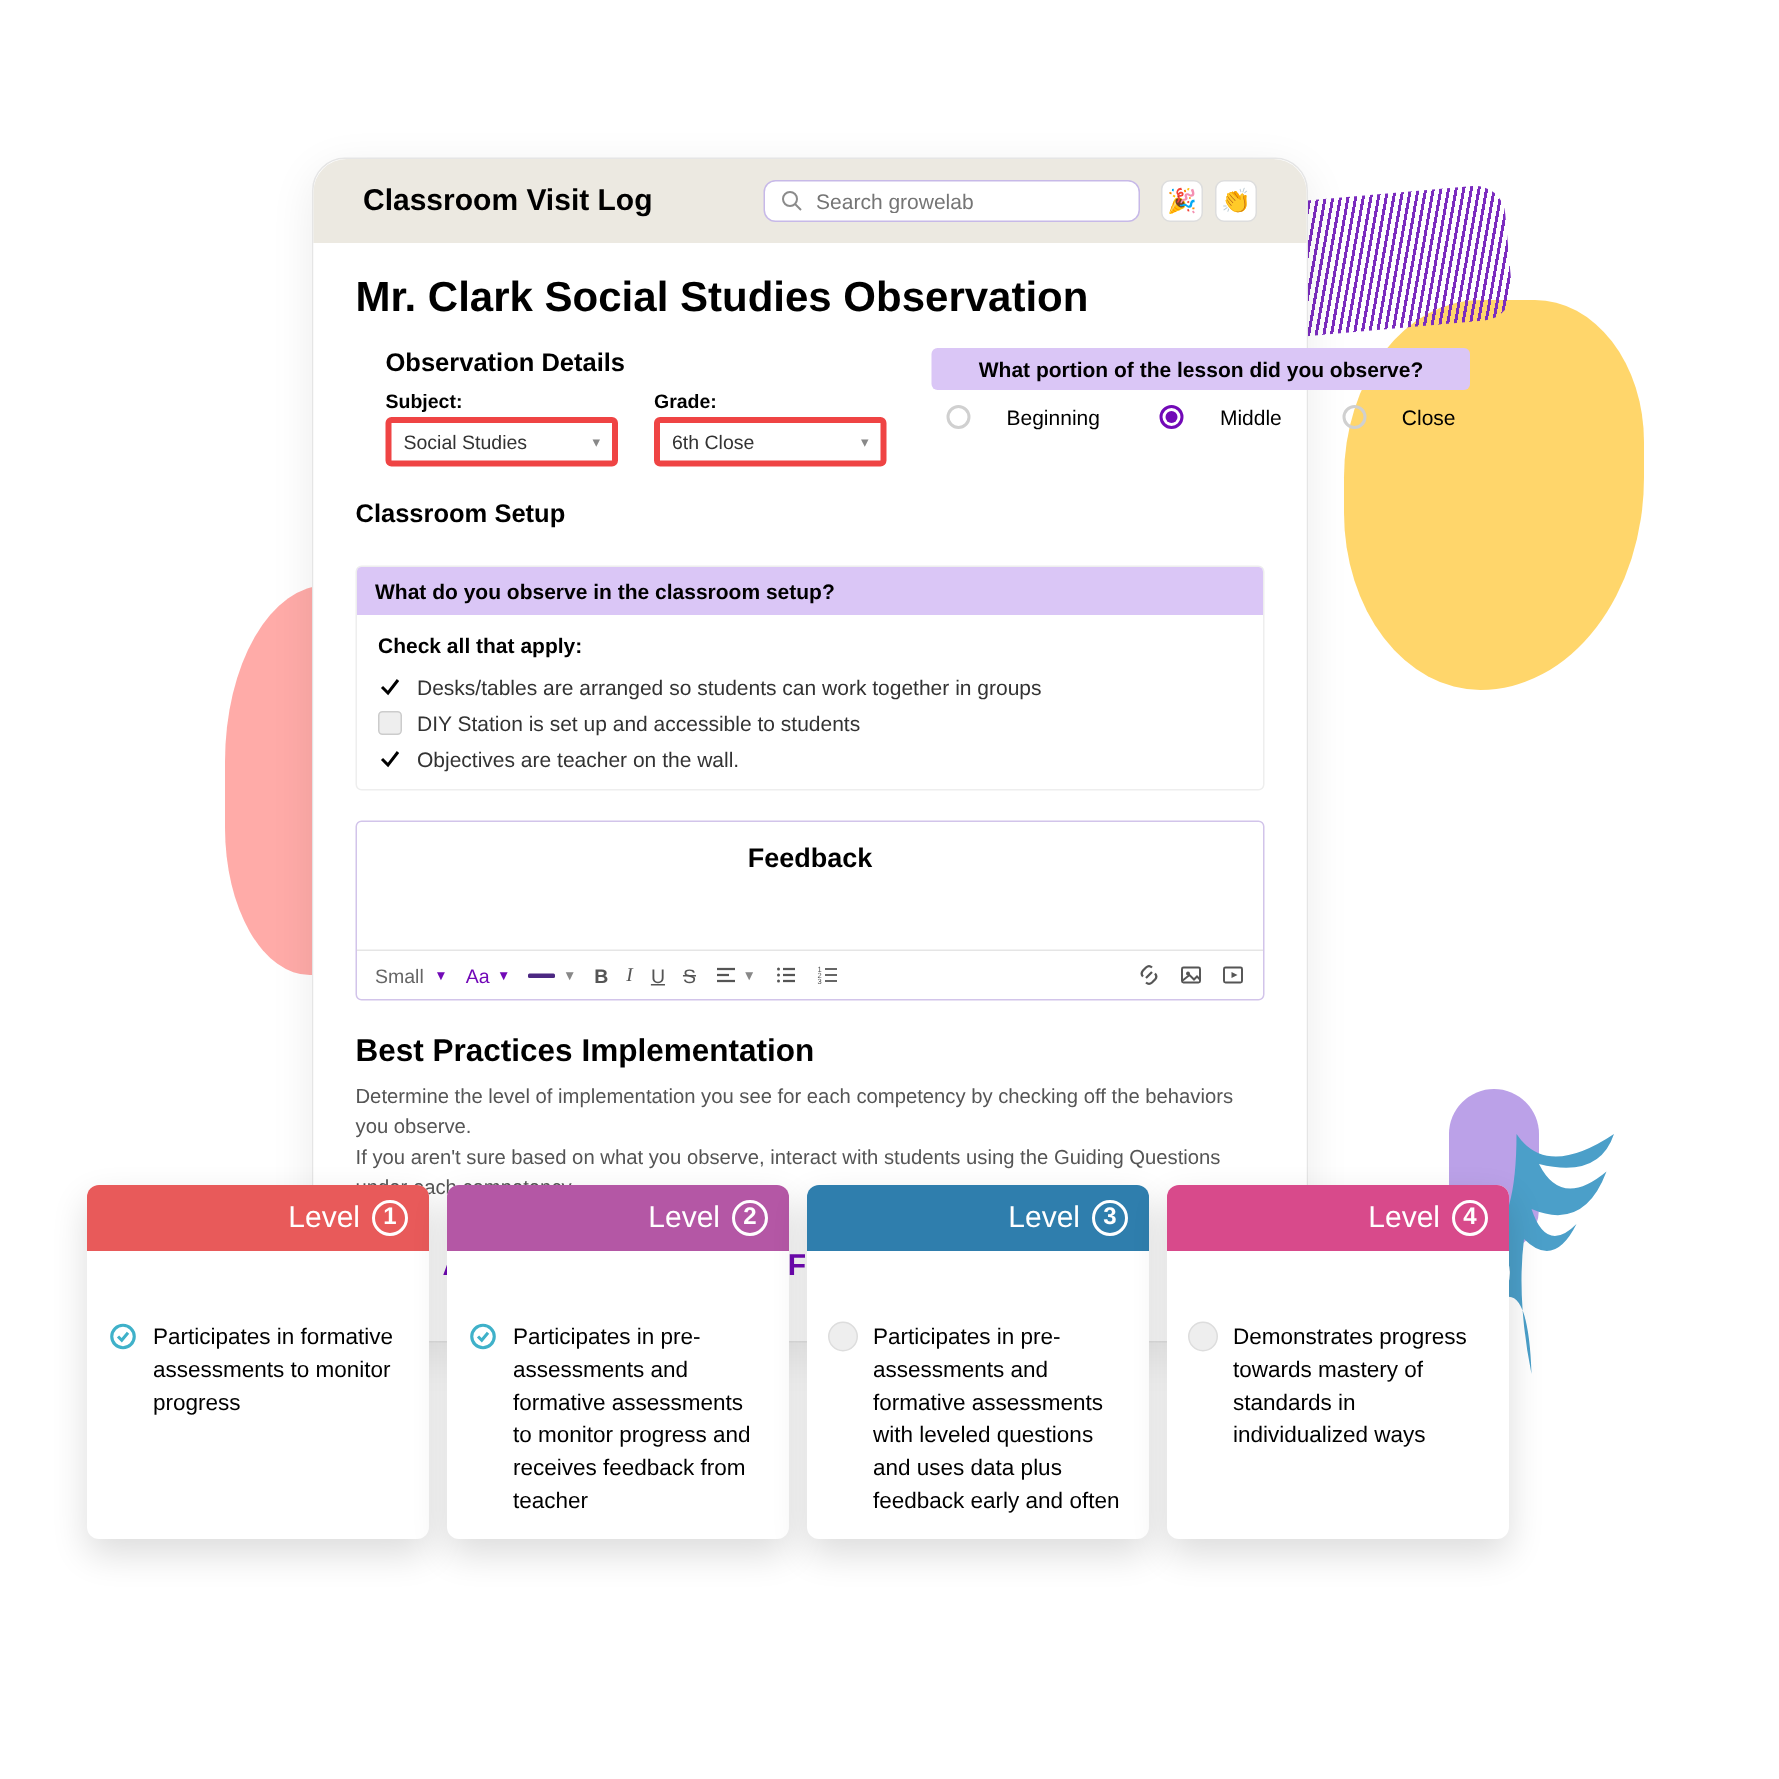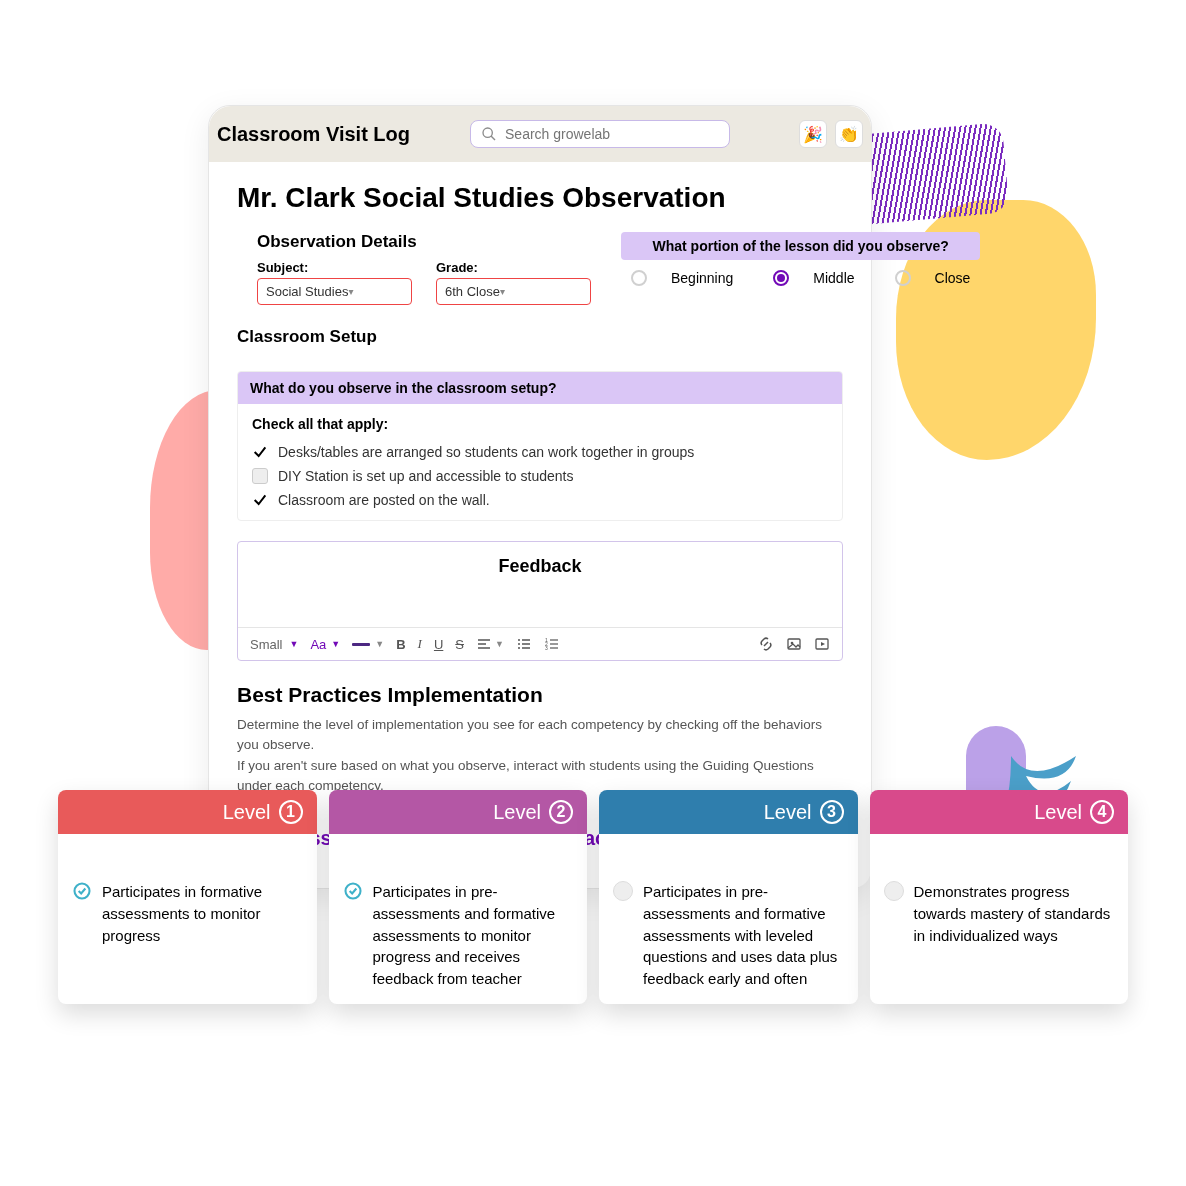--- a/index.html
+++ b/index.html
@@ -64,23 +64,24 @@
       border-radius: 22px;
       overflow: visible;
       z-index: 1;
       box-shadow: 0 8px 30px rgba(0,0,0,0.08);
       border: 1px solid #e5e5e5;
     }
 
     .topbar {
       background: #ece9e1;
       border-radius: 22px 22px 0 0;
-      padding: 14px 8px;
+      padding: 14px 33px;
       display: flex;
       align-items: center;
+      gap: 14px;
     }
     .app-title {
       font-weight: 800;
       font-size: 20px;
       flex: none;
     }
     .search-wrap {
       flex: 1;
       display: flex;
       align-items: center;
@@ -116,26 +117,27 @@
       margin-bottom: 18px;
     }
 
     .row { display: flex; gap: 24px; align-items: flex-start; }
 
     .section-h { font-weight: 800; font-size: 17px; margin-bottom: 8px; }
 
     .label-sm { font-weight: 800; font-size: 13px; margin-bottom: 3px; }
 
     .select {
-      border: 1px solid #ef4444;
+      border: 4px solid #ef4444;
       border-radius: 4px;
       padding: 5px 8px;
       font-size: 13px;
       width: 155px;
       display: flex;
+      justify-content: space-between;
       align-items: center;
       color: #333;
     }
     .select .chev { font-size: 10px; color: #888; }
 
     .portion-banner {
       background: #dac6f6;
       color: #000;
       font-weight: 800;
       font-size: 14px;
@@ -207,21 +209,21 @@
       width: 44px; height: 44px; background: #fff; border: 3px solid #7209b7;
       border-radius: 8px; display: flex; align-items: center; justify-content: center;
     }
     .comp-title { color: #7209b7; font-weight: 800; font-size: 20px; }
 
     
     .levels {
       position: absolute;
       left: 58px;
       top: 790px;
-      width: 1070px;
+      width: 948px;
       display: flex;
       gap: 12px;
       z-index: 3;
     }
     .level-card {
       flex: 1;
       background: #fff;
       border-radius: 8px;
       box-shadow: 0 10px 24px rgba(0,0,0,0.14);
       overflow: hidden;
@@ -349,21 +351,21 @@
         <div class="cb-row">
           <span class="cb"></span>
           <span>DIY Station is set up and accessible to students</span>
         </div>
         <div class="cb-row">
           <span class="cb chk">
               <svg viewBox="0 0 24 24">
                 <path d="M4 12 L10 18 L20 5"></path>
               </svg>
             </span>
-          <span>Classroom are posted on the wall.</span>
+          <span>Objectives are teacher on the wall.</span>
         </div>
       </div>
     </div>
 
     <div class="feedback-box">
       <div class="feedback-title">Feedback</div>
       <div class="toolbar">
         <span class="tb-item small-label">
           <span>Small</span>
           <span style="color:#7209b7;font-size:9px;margin-left:4px;">▼</span>

